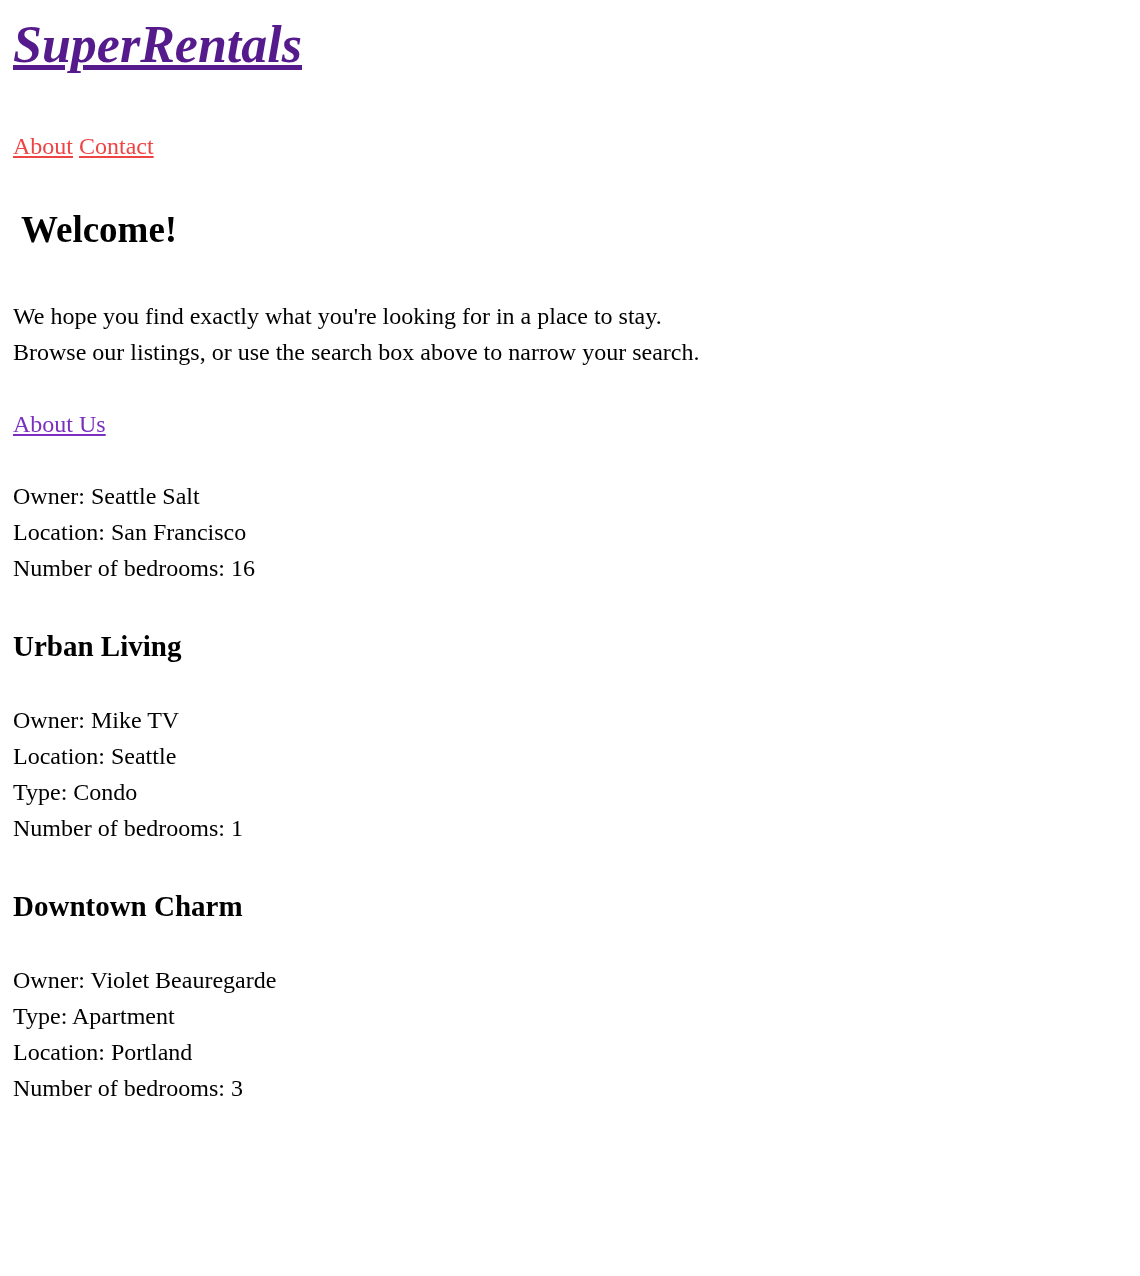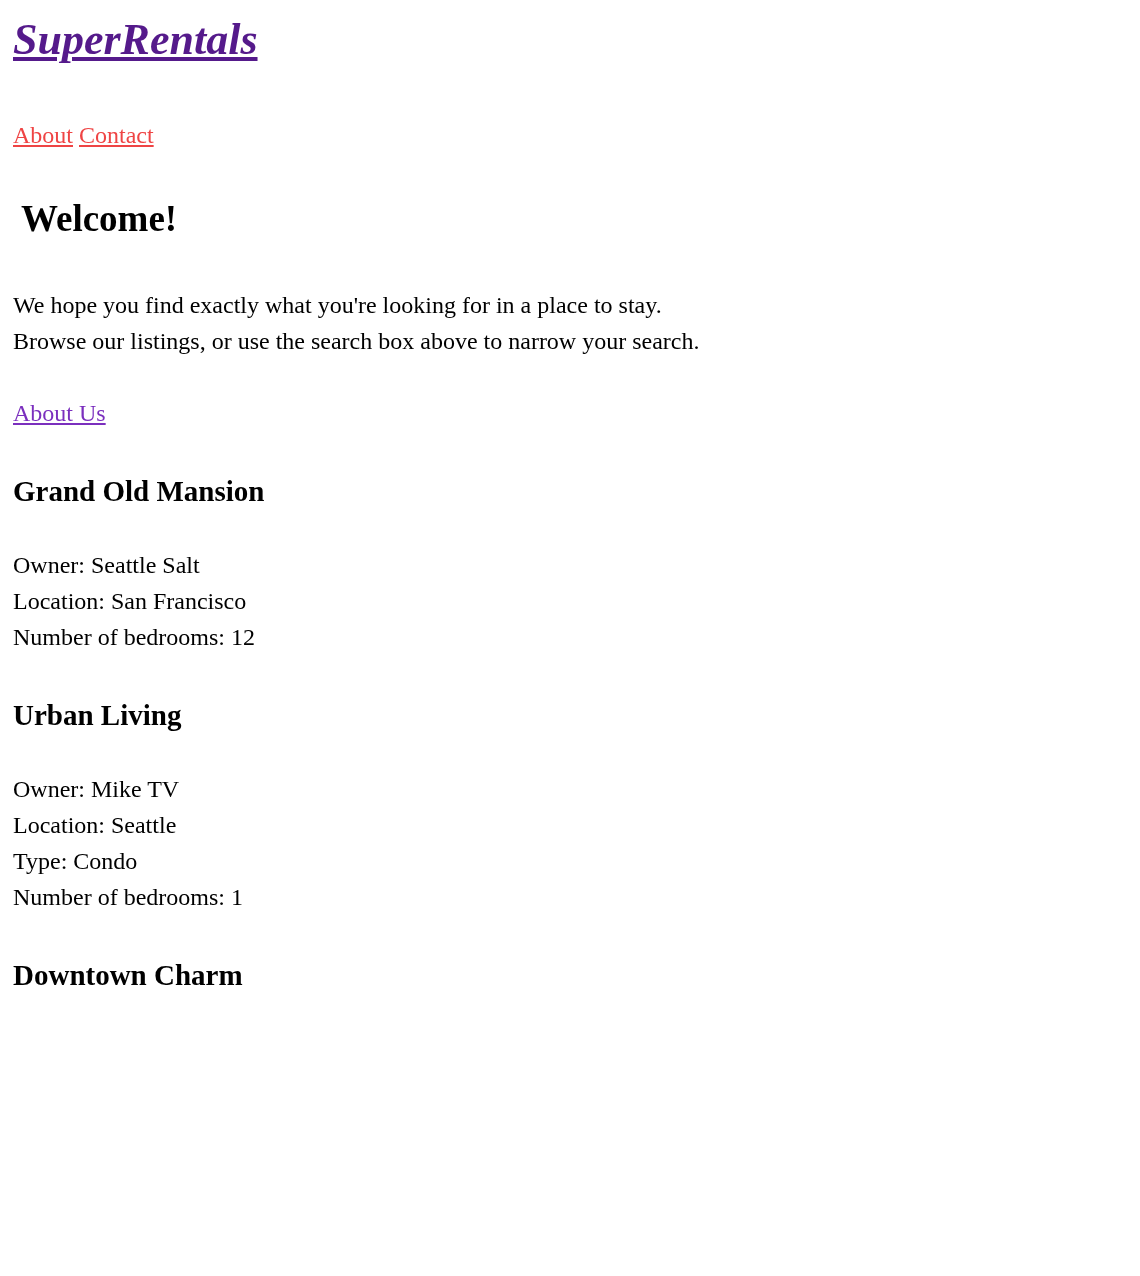--- a/index.html
+++ b/index.html
@@ -7,21 +7,21 @@
   }
   body {
     margin: 10px 13px;
     color: #000000;
     font-family: "Liberation Serif", "DejaVu Serif", serif;
     font-size: 24px;
     line-height: 1.5;
     width: 1114px;
   }
   h1.site-title {
-    font-size: 44px;
+    font-size: 52px;
     line-height: 1.35;
     margin: 0;
     font-weight: bold;
     font-style: italic;
   }
   .title-link {
     color: #551A8B;
     text-decoration: underline;
     cursor: pointer;
   }
@@ -76,34 +76,39 @@
 </header>
 
 <main>
   <h2 class="welcome">Welcome!</h2>
 
   <p class="intro"><span>We hope you find exactly what you're looking for in a place to stay.</span><br><span>Browse our listings, or use the search box above to narrow your search.</span></p>
 
   <p class="about-wrap"><a class="about-link">About Us</a></p>
 
   <section>
-    <h3 class="listing-name">Grand Old Mansion</h3>
     <div class="details">
       <div class="detail"><span>Owner:</span> <span>Seattle Salt</span></div>
       <div class="detail"><span>Location:</span> <span>San Francisco</span></div>
-      <div class="detail"><span>Number of bedrooms:</span> <span>12</span></div>
+      <div class="detail"><span>Number of bedrooms:</span> <span>16</span></div>
     </div>
   </section>
 
   <section>
     <h3 class="listing-name">Urban Living</h3>
     <div class="details">
       <div class="detail"><span>Owner:</span> <span>Mike TV</span></div>
       <div class="detail"><span>Location:</span> <span>Seattle</span></div>
       <div class="detail"><span>Type:</span> <span>Condo</span></div>
       <div class="detail"><span>Number of bedrooms:</span> <span>1</span></div>
     </div>
   </section>
 
   <section>
     <h3 class="listing-name">Downtown Charm</h3>
+    <div class="details">
+      <div class="detail"><span>Owner:</span> <span>Violet Beauregarde</span></div>
+      <div class="detail"><span>Type:</span> <span>Apartment</span></div>
+      <div class="detail"><span>Location:</span> <span>Portland</span></div>
+      <div class="detail"><span>Number of bedrooms:</span> <span>3</span></div>
+    </div>
   </section>
 </main>
 
 </body></html>

